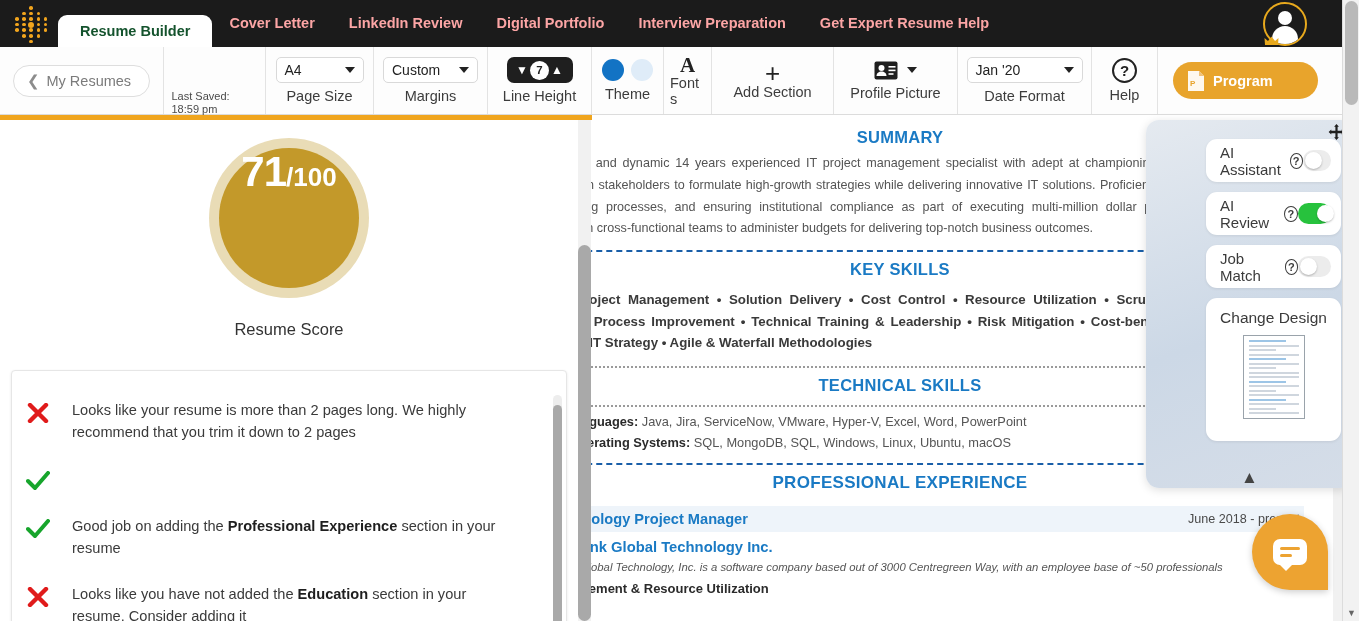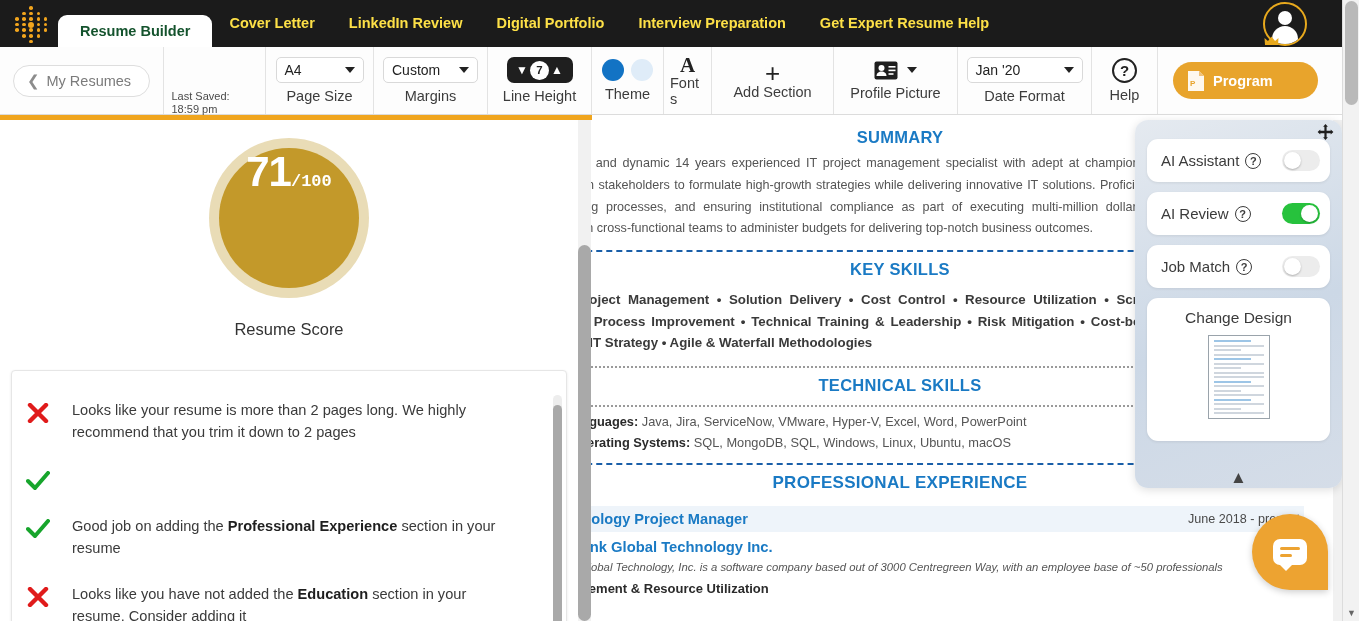--- a/index.html
+++ b/index.html
@@ -19,21 +19,21 @@
   .logo {
     width: 58px; height: 47px; position: relative; flex: 0 0 58px;
   }
   .logo-dots { position: absolute; left: 11px; top: 6px; width: 38px; height: 36px; }
   .logo-dots i {
     position: absolute; background: #f2a51d; border-radius: 50%;
     display: block;
   }
   .tabs { display: flex; align-items: flex-end; height: 47px; }
   .tab {
-    font-size: 14.5px; font-weight: bold; color: #fde047;
+    font-size: 14.5px; font-weight: bold; color: #fca5a5;
     padding: 0 17px; height: 47px; line-height: 47px; cursor: pointer;
     white-space: nowrap;
   }
   .tab.active {
     background: #ffffff; color: #14532d;
     border-radius: 9px 9px 0 0; height: 32px; line-height: 32px;
     margin-bottom: 0px; padding: 0 22px;
   }
   .avatar-wrap {
     position: absolute; right: 50px; top: 2px; width: 46px; height: 46px;
@@ -133,21 +133,21 @@
   }
   .score-ring {
     width: 160px; height: 160px; border-radius: 50%; background: #e9dcb6;
     display: flex; align-items: center; justify-content: center;
   }
   .score-inner {
     width: 140px; height: 140px; border-radius: 50%; background: #c3992a;
     display: flex; align-items: baseline; justify-content: center; color: #fff;
   }
   .score-num { font-size: 42px; font-weight: bold; letter-spacing: -1px; }
-  .score-den { font-size: 17px; font-weight: bold; font-family: Liberation Mono, monospace; }
+  .score-den { font-size: 26px; font-weight: bold; }
   .score-caption { margin-top: 22px; font-size: 16.5px; color: #333; }
 
   .feedback-card {
     position: absolute; top: 250px; left: 11px; width: 556px; height: 310px;
     background: #fff; border: 1px solid #e6e6e6; border-radius: 4px;
     box-shadow: 0 1px 3px rgba(0,0,0,0.09); overflow: hidden;
   }
   .feedback-list { padding: 28px 14px 10px 14px; }
   .fb-item { display: flex; gap: 22px; margin-bottom: 24px; align-items: flex-start; }
   .fb-mark { width: 24px; flex: 0 0 24px; display: flex; justify-content: center; padding-top: 4px; }
@@ -198,24 +198,25 @@
     align-items: center; padding: 5px 4px; margin-top: 7px;
   }
   .exp-title { color: #1a7ac4; font-size: 14.6px; font-weight: bold; }
   .exp-date { color: #4a4a4a; font-size: 12.6px; }
   .exp-company { color: #1a7ac4; font-size: 14.8px; font-weight: bold; padding: 7px 4px 0 4px; }
   .exp-desc { font-size: 11.3px; color: #555; font-style: italic; padding: 6px 4px 0 4px; }
   .exp-sub { font-size: 13px; color: #2b2b2b; font-weight: bold; padding: 8px 4px 0 4px; }
 
   
   .aipanel {
-    position: absolute; right: 17px; top: 120px; width: 207px; height: 368px;
+    position: absolute; right: 6px; top: 120px; width: 207px; height: 368px;
     background: linear-gradient(160deg,#e5eaf0 0%, #ccd8e6 55%, #d5dde8 100%);
     border-radius: 13px; box-shadow: 0 2px 10px rgba(0,0,0,0.13);
     z-index: 20;
+    padding-left: 48px;
   }
   .move-icon {
     position: absolute; right: 8px; top: 4px; width: 17px; height: 17px;
     cursor: move;
   }
   .ai-card {
     background: #fff; border-radius: 11px; margin: 0 12px 10px 12px;
     height: 43px; display: flex; align-items: center;
     justify-content: space-between; padding: 0 10px 0 14px;
     box-shadow: 0 1px 3px rgba(0,0,0,0.08);

